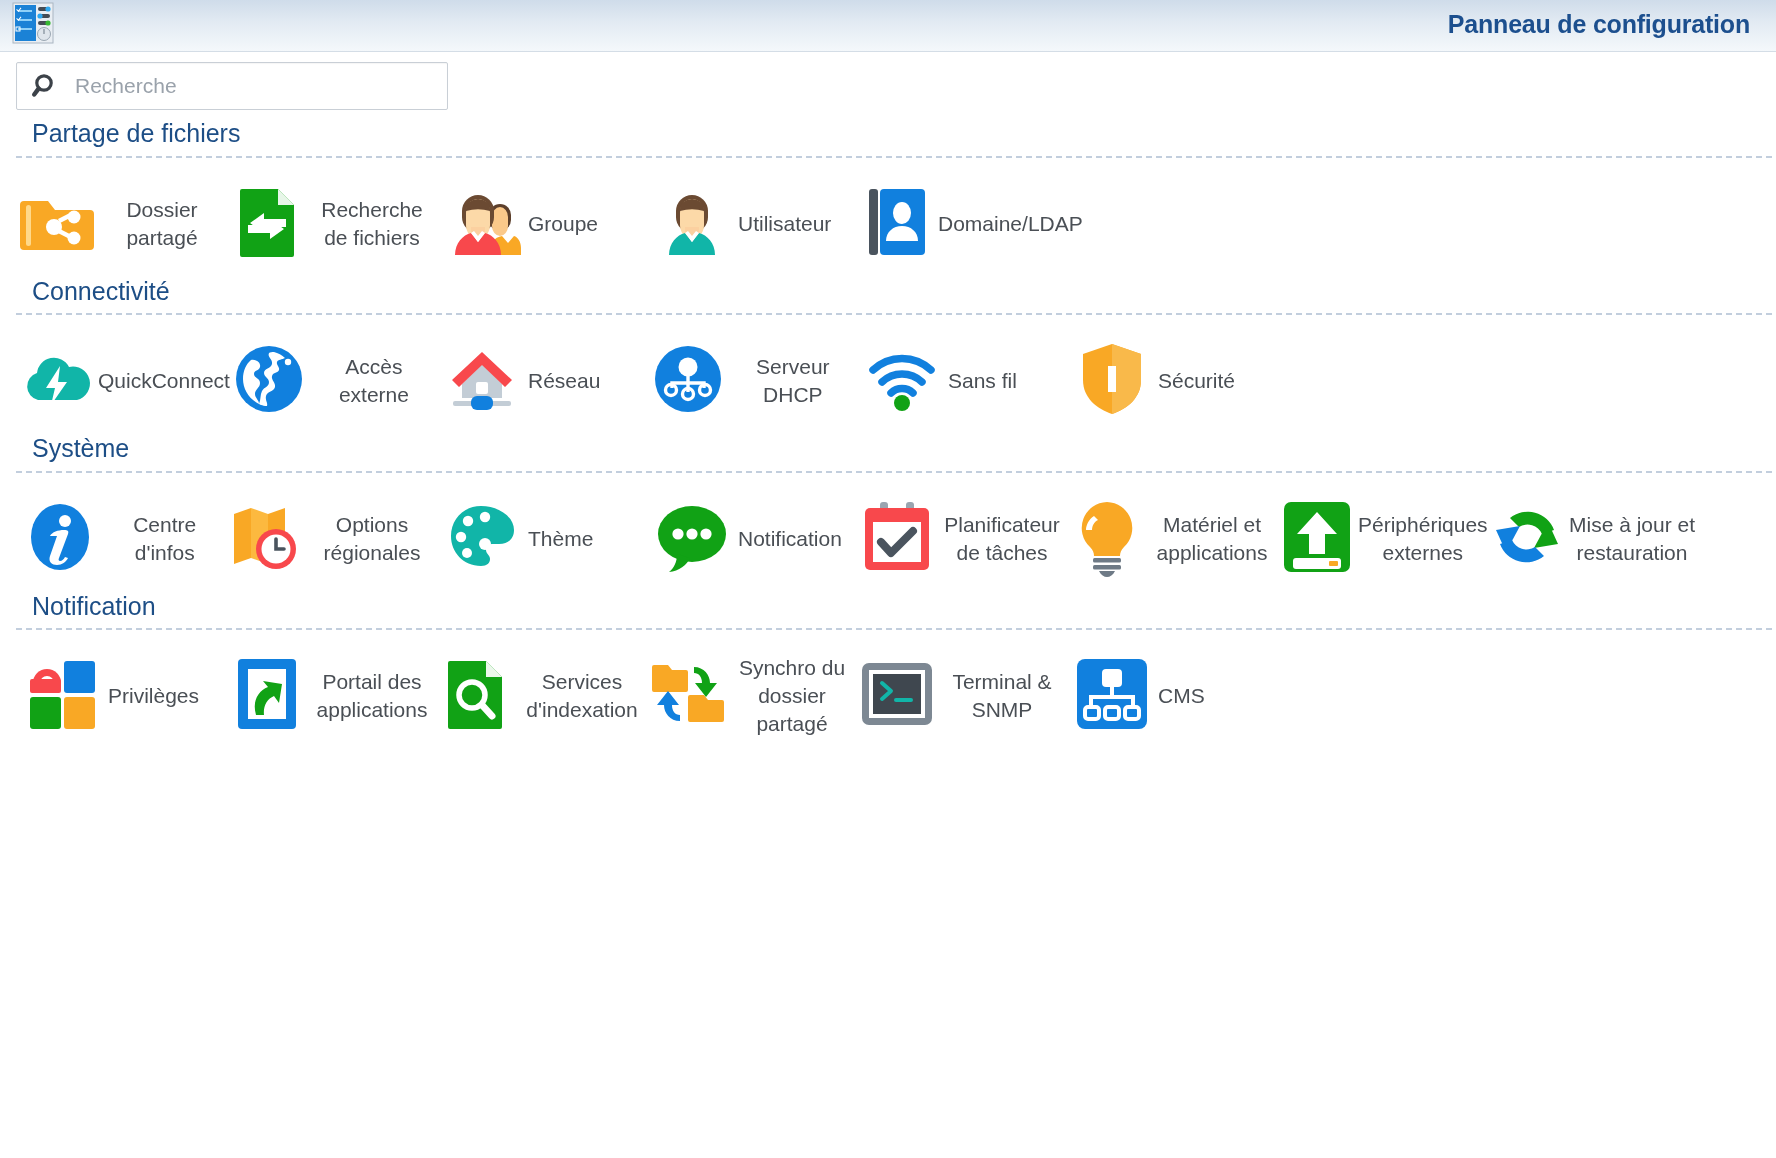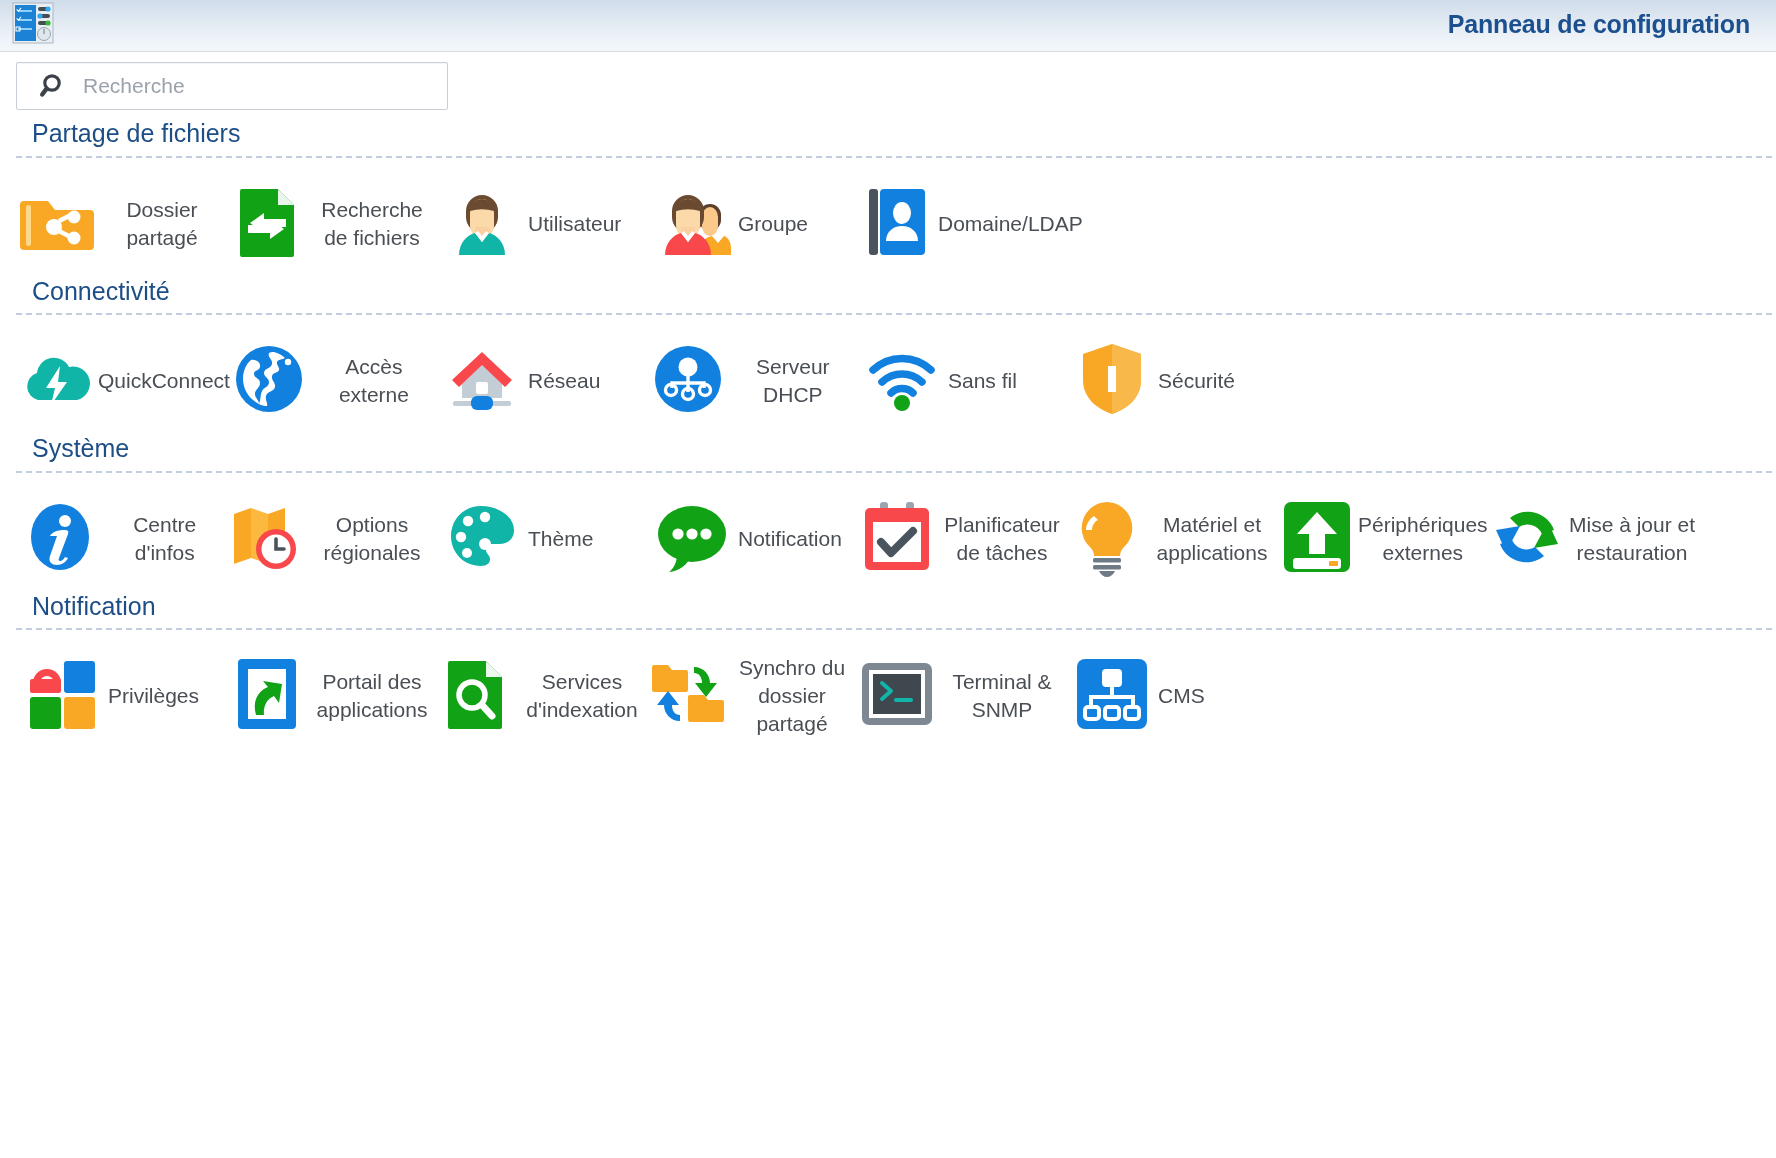--- a/index.html
+++ b/index.html
@@ -48,21 +48,21 @@
     padding: 10px 0 0 16px;
     flex: 0 0 auto;
   }
   .search-box {
     width: 432px; height: 48px;
     border: 1px solid #c9cfd6;
     background: #ffffff;
     border-radius: 2px;
     display: flex;
     align-items: center;
-    padding-left: 22px;
+    padding-left: 14px;
     box-shadow: inset 0 1px 1px rgba(0,0,0,0.04);
   }
   .search-box .mag { flex: 0 0 auto; margin-right: 12px; }
   .search-box input {
     border: none; outline: none;
     font-family: "Liberation Sans", sans-serif;
     font-size: 21px;
     color: #3a3f44;
     width: 340px;
     background: transparent;
@@ -195,48 +195,48 @@
                 <path d="M44 52 l14 10 -14 10 v-6 H22 v-8 h22 z" transform="translate(0,-14)"></path>
               </g>
             </svg>
           </div>
           <div class="tile-label">Recherche de fichiers</div>
         </div>
 
         <div class="tile">
           <div class="icon-box">
             <svg width="82" height="82" viewBox="0 0 82 82">
+
+              <path d="M48 34 a11 11 0 0 1 22 0 v5 a11 11 0 0 1 -22 0 z" fill="#5c3f2b"></path>
+              <path d="M51 36 a8 10 0 0 1 16 0 v9 a8 10 0 0 1 -16 0 z" fill="#fbc98a"></path>
+              <path d="M47 74 c0 -11 7 -18 14 -19 l6 7 6 -7 c4 1 7 6 7 12 v7 z" fill="#f9a825"></path>
+
+              <path d="M21 30 a16 16 0 0 1 32 0 v6 a16 16 0 0 1 -32 0 z" fill="#6b4a32"></path>
+              <path d="M25 32 a12 14 0 0 1 24 0 v12 a12 14 0 0 1 -24 0 z" fill="#fcd9a8"></path>
+              <path d="M25 28 a12 10 0 0 1 24 0 v2 a20 8 0 0 0 -24 0 z" fill="#6b4a32"></path>
+              <path d="M30 46 h14 v10 h-14 z" fill="#fbd0a0"></path>
+              <path d="M14 74 c0 -12 8 -20 16 -22 l7 9 7 -9 c8 2 16 10 16 22 z" fill="#f8484c"></path>
+              <path d="M30 52 l7 9 7 -9 -3 -2 -4 5 -4 -5 z" fill="#ffffff"></path>
+            </svg>
+          </div>
+          <div class="tile-label">Groupe</div>
+        </div>
+
+        <div class="tile">
+          <div class="icon-box">
+            <svg width="82" height="82" viewBox="0 0 82 82">
               <path d="M25 30 a16 16 0 0 1 32 0 v6 a16 16 0 0 1 -32 0 z" fill="#6b4a32"></path>
               <path d="M29 32 a12 14 0 0 1 24 0 v12 a12 14 0 0 1 -24 0 z" fill="#fcd9a8"></path>
               <path d="M29 28 a12 10 0 0 1 24 0 v2 a20 8 0 0 0 -24 0 z" fill="#6b4a32"></path>
               <path d="M34 46 h14 v10 h-14 z" fill="#fbd0a0"></path>
               <path d="M18 74 c0 -12 8 -20 16 -22 l7 9 7 -9 c8 2 16 10 16 22 z" fill="#11b5a8"></path>
               <path d="M34 52 l7 9 7 -9 -3 -2 -4 5 -4 -5 z" fill="#ffffff"></path>
             </svg>
           </div>
           <div class="tile-label">Utilisateur</div>
-        </div>
-
-        <div class="tile">
-          <div class="icon-box">
-            <svg width="82" height="82" viewBox="0 0 82 82">
-
-              <path d="M48 34 a11 11 0 0 1 22 0 v5 a11 11 0 0 1 -22 0 z" fill="#5c3f2b"></path>
-              <path d="M51 36 a8 10 0 0 1 16 0 v9 a8 10 0 0 1 -16 0 z" fill="#fbc98a"></path>
-              <path d="M47 74 c0 -11 7 -18 14 -19 l6 7 6 -7 c4 1 7 6 7 12 v7 z" fill="#f9a825"></path>
-
-              <path d="M21 30 a16 16 0 0 1 32 0 v6 a16 16 0 0 1 -32 0 z" fill="#6b4a32"></path>
-              <path d="M25 32 a12 14 0 0 1 24 0 v12 a12 14 0 0 1 -24 0 z" fill="#fcd9a8"></path>
-              <path d="M25 28 a12 10 0 0 1 24 0 v2 a20 8 0 0 0 -24 0 z" fill="#6b4a32"></path>
-              <path d="M30 46 h14 v10 h-14 z" fill="#fbd0a0"></path>
-              <path d="M14 74 c0 -12 8 -20 16 -22 l7 9 7 -9 c8 2 16 10 16 22 z" fill="#f8484c"></path>
-              <path d="M30 52 l7 9 7 -9 -3 -2 -4 5 -4 -5 z" fill="#ffffff"></path>
-            </svg>
-          </div>
-          <div class="tile-label">Groupe</div>
         </div>
 
         <div class="tile">
           <div class="icon-box">
             <svg width="82" height="82" viewBox="0 0 82 82">
               <rect x="13" y="8" width="9" height="66" rx="3" fill="#4a545e"></rect>
               <rect x="24" y="8" width="45" height="66" rx="4" fill="#1180de"></rect>
               <g fill="#ffffff">
                 <ellipse cx="46" cy="32" rx="9" ry="11"></ellipse>
                 <path d="M30 60 c0 -9 7 -15 16 -15 s16 6 16 15 z"></path>

